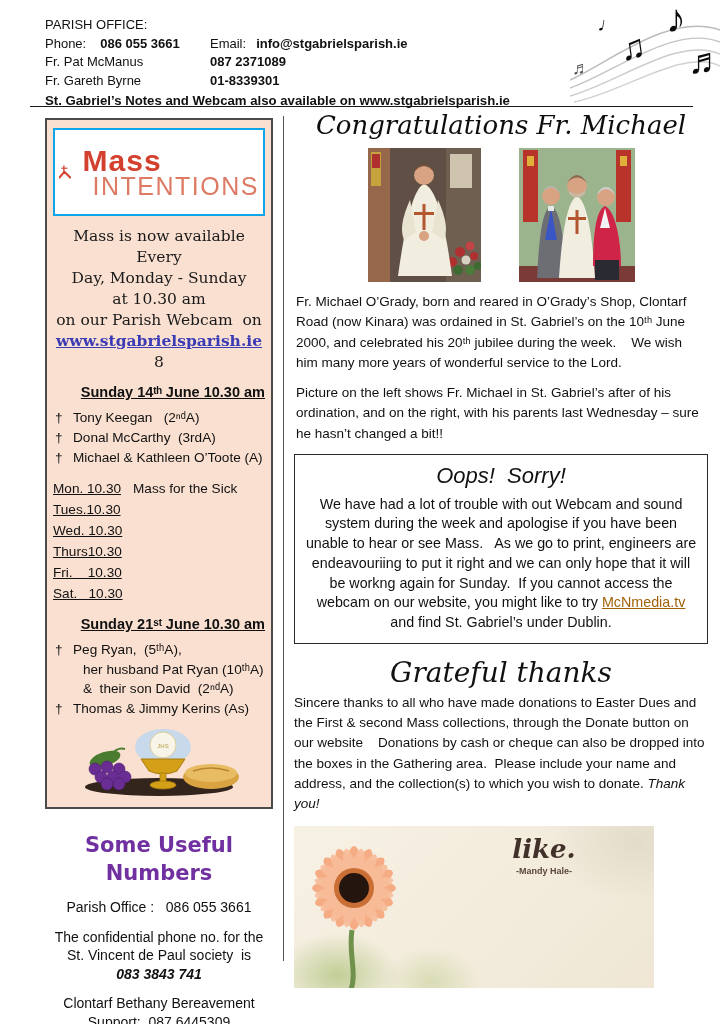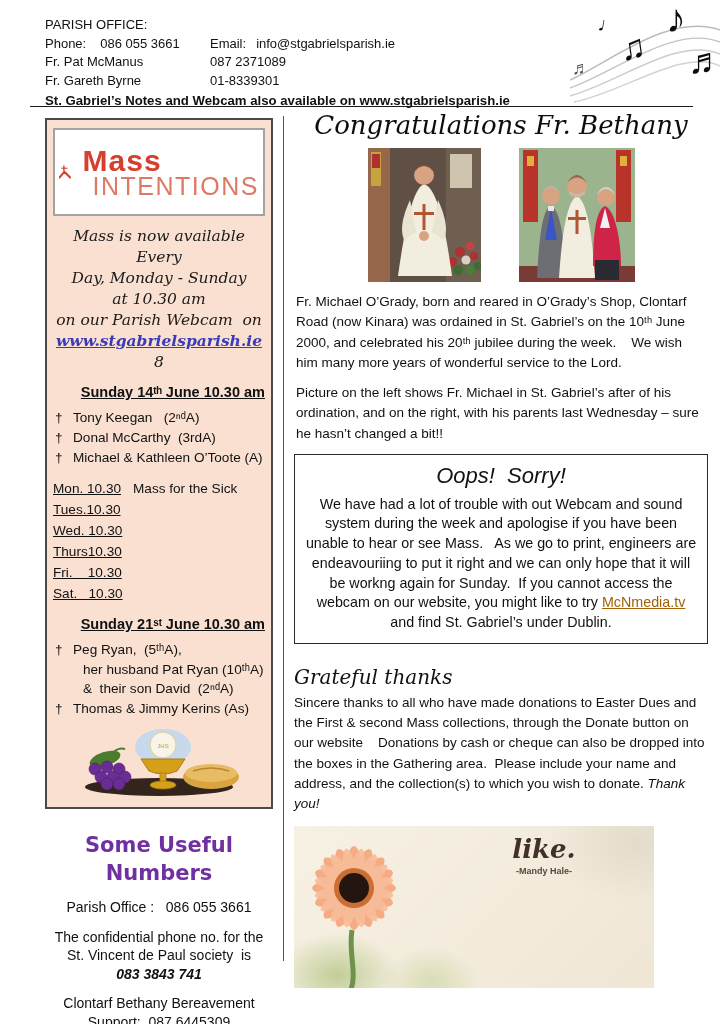--- a/index.html
+++ b/index.html
@@ -5,44 +5,44 @@
   html,body{margin:0;padding:0;background:#e8e8e8;}
   .page{position:relative;width:724px;height:1024px;background:#ffffff;margin:0 auto;
         font-family:"Liberation Sans",sans-serif;color:#111;overflow:hidden;}
   .pw{white-space:pre-wrap;}
 
   
   .header{position:absolute;left:45px;top:16px;width:540px;font-size:13px;line-height:18.5px;}
   .hrow{display:flex;}
   .hcol1{width:165px;display:flex;gap:14px;}
   .hcol2{flex:1;display:flex;gap:10px;}
-  .b{font-weight:normal;}
+  .b{font-weight:bold;}
   .hnote{margin-top:2px;font-weight:bold;font-size:13.2px;}
   .hnote .ulink{text-decoration:underline;}
   .topline{position:absolute;left:30px;top:106px;width:663px;height:0;border-top:1.6px solid #1a1a1a;}
 
   
   .music{position:absolute;left:570px;top:2px;width:150px;height:104px;}
   .music svg{position:absolute;left:0;top:0;}
   .mnote{position:absolute;color:#0c0c0c;}
 
   
   .divider{position:absolute;left:283px;top:116px;width:0;height:845px;border-left:1.7px solid #555;}
   .leftcol{position:absolute;left:45px;top:118px;width:228px;}
   .rightcol{position:absolute;left:294px;top:110px;width:414px;}
 
   
   .massbox{box-sizing:border-box;width:228px;border:2px solid #4a4a4a;background:#fae0d1;
            padding:8px 6px 6px 6px;}
-  .logo{box-sizing:border-box;background:#fff;border:2px solid #a3a3a3;height:88px;
+  .logo{box-sizing:border-box;background:#fff;border:2px solid #0ea5e9;height:88px;
         display:flex;align-items:center;justify-content:flex-end;gap:12px;padding:4px;}
   .logo-words{line-height:1;}
   .logo-mass{font-size:30px;font-weight:bold;color:#d3402e;letter-spacing:1px;}
   .logo-int{font-size:25px;color:#dd7a64;letter-spacing:1.5px;margin-left:10px;margin-top:-2px;}
-  .mass-intro{font-family:"DejaVu Serif",serif;font-style:italic;font-size:15.5px;line-height:1.35;
+  .mass-intro{font-family:"DejaVu Serif",serif;font-size:15.5px;line-height:1.35;
               text-align:center;color:#1a1a1a;margin:10px 0 6px 0;}
   .mass-intro .ilink{color:#3b3bb5;font-weight:bold;text-decoration:underline;}
   .sun-head{text-align:right;font-weight:bold;font-size:14.5px;margin:12px 0 8px 0;}
   .sun-head span{text-decoration:underline;}
   .intent{position:relative;padding-left:20px;font-size:13.6px;line-height:1.45;}
   .intent .dg{position:absolute;left:2px;top:0;}
   .intent.ind{padding-left:30px;}
   .sched{margin-top:10px;font-size:13.6px;line-height:1.55;}
   .sched .day{text-decoration:underline;}
   .sched .note{margin-left:12px;}
@@ -60,22 +60,22 @@
                   text-align:center;color:#0d0d0d;margin:0 0 8px 0;}
   .photos{display:flex;justify-content:center;gap:38px;margin:2px 0 10px 0;}
   .photo{display:block;}
   .rc-para{font-size:13.5px;line-height:1.5;margin:10px 2px;}
 
   .oops{box-sizing:border-box;border:1.7px solid #2a2a2a;margin-top:8px;padding:6px 10px 10px 10px;
         text-align:center;}
   .oops-title{font-family:Liberation Sans, sans-serif;font-style:italic;font-size:22px;margin:2px 0 6px 0;}
   .oops-body{font-size:14.3px;line-height:1.38;font-family:"Liberation Sans",sans-serif;}
 
-  .grateful-title{font-family:"DejaVu Serif",serif;font-style:italic;font-size:20px;
-                  text-align:left;margin:21px 0 4px 0;}
+  .grateful-title{font-family:"DejaVu Serif",serif;font-style:italic;font-size:28px;
+                  text-align:center;margin:12px 0 4px 0;}
   .grateful-body{font-size:13.5px;line-height:1.5;}
   .thanks{font-style:italic;}
 
   
   .quote-box{position:relative;box-sizing:border-box;width:360px;height:162px;margin-top:12px;
      background:
        radial-gradient(90px 60px at 12% 92%, rgba(150,180,90,.55), rgba(150,180,90,0) 70%),
        radial-gradient(70px 50px at 38% 96%, rgba(190,205,140,.5), rgba(190,205,140,0) 70%),
        radial-gradient(120px 80px at 95% 10%, rgba(225,218,200,.9), rgba(225,218,200,0) 75%),
        linear-gradient(135deg,#f7f1e4 0%,#f3ecdd 55%,#efe6d4 100%);
@@ -254,21 +254,21 @@
       <span class="pw">The confidential phone no. for the St. Vincent de Paul society  is</span><br>
       <span class="svp-num pw">083 3843 741</span>
     </div>
 
     <div class="un-entry pw">Clontarf Bethany Bereavement Support:  087 6445309</div>
 
   </div>
 
   <div class="rightcol">
 
-    <div class="congrats-title">Congratulations Fr. Bethany</div>
+    <div class="congrats-title">Congratulations Fr. Michael</div>
 
     <div class="photos">
 
       <svg class="photo" width="113" height="134" viewBox="0 0 113 134">
         <rect width="113" height="134" fill="#7d6a58"></rect>
         <rect x="0" width="22" height="134" fill="#96674a"></rect>
         <rect x="3" y="4" width="10" height="34" fill="#c8a23c"></rect>
         <rect x="4" y="6" width="8" height="14" fill="#b03030"></rect>
         <rect x="78" width="35" height="134" fill="#6e5f50"></rect>
         <rect x="82" y="6" width="22" height="34" fill="#cfc4ae"></rect>

